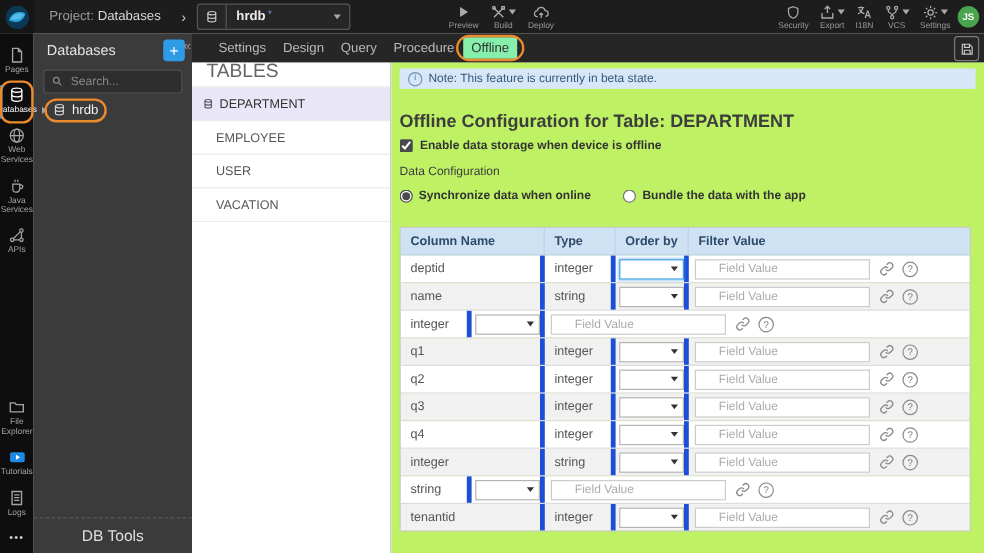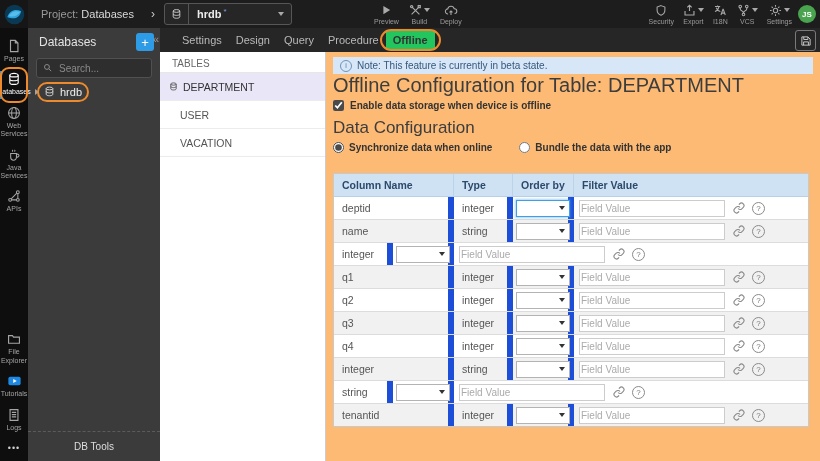--- a/index.html
+++ b/index.html
@@ -43,68 +43,68 @@
   .dbp-hdr{display:flex;align-items:center;height:28px;padding:0 6px 0 11px}
   .dbp-hdr .title{font-size:12px;color:#e3e3e3}
   .plus-btn{margin-left:auto;width:18px;height:18px;background:#2e9be6;border-radius:3px;color:#fff;display:flex;align-items:center;justify-content:center;font-size:13px;line-height:1;cursor:pointer}
   .searchbox{margin:2px 8px 0;height:18px;background:#2e2e2e;border:1px solid #505050;border-radius:3px;display:flex;align-items:center;padding:0 6px;gap:4px}
   .searchbox input{flex:1;min-width:0;background:transparent;border:none;outline:none;font-size:10px;color:#ccc;font-family:"Liberation Sans",sans-serif}
   .searchbox input::placeholder{color:#8a8a8a}
   .db-item{margin-top:4px;height:19px;display:flex;align-items:center;padding:0 7px;font-size:11px;color:#efefef;cursor:pointer}
   .db-item .exp{width:0;height:0;border-top:3.5px solid transparent;border-bottom:3.5px solid transparent;border-left:4.5px solid #a5a5a5;margin-right:5px}
   .db-item .rel{position:relative;display:flex;align-items:center;gap:5px}
   .db-item .annot{inset:-4px -7px;border-radius:12px}
-  .db-tools{position:absolute;left:0;right:0;bottom:0;height:29px;border-top:1px dashed #5b5b5b;display:flex;align-items:center;justify-content:center;font-size:10px;color:#dedede;cursor:pointer}
+  .db-tools{position:absolute;left:0;right:0;bottom:0;height:29px;border-top:1px dashed #5b5b5b;display:flex;align-items:center;justify-content:center;font-size:13px;color:#dedede;cursor:pointer}
   .collapse{position:absolute;left:153px;top:33px;z-index:7;color:#9d9d9d;font-size:11px;cursor:pointer}
 
   
   .tabbar{position:absolute;left:160px;right:0;top:28px;height:24px;background:#262626;display:flex;align-items:center;padding-left:15px;z-index:2}
   .tab{position:relative;color:#b9b9b9;font-size:11px;padding:3px 7px;cursor:pointer;white-space:nowrap}
-  .tab.active{background:#22c55e;color:#333;font-weight:bold}
+  .tab.active{background:#86efac;color:#333;font-weight:normal}
   .tab .annot{display:none;inset:-2px -6px}
   .tab.active .annot{display:block}
   .save-btn{position:absolute;right:4px;top:2px;width:19px;height:19px;border:1px solid #7a7a7a;border-radius:3px;display:flex;align-items:center;justify-content:center;cursor:pointer}
 
   
   .tablespanel{position:absolute;left:160px;top:52px;bottom:0;width:165px;background:#fff;border-right:1px solid #ccc;z-index:1}
-  .tp-title{height:17px;display:flex;align-items:flex-end;padding:0 0 3px 12px;font-size:10px;color:#666;border-bottom:1px solid #e7e7e7}
+  .tp-title{height:17px;display:flex;align-items:flex-end;padding:0 0 3px 12px;font-size:16px;color:#666;border-bottom:1px solid #e7e7e7}
   .titem{height:27px;display:flex;align-items:center;padding-left:20px;font-size:10.5px;color:#555;border-bottom:1px solid #ececec;cursor:pointer}
   .titem .ticon{display:none;margin-right:5px;color:#555}
   .titem.selected{background:#e9e6f7;color:#333;padding-left:9px}
   .titem.selected .ticon{display:flex}
 
   
-  .content{position:absolute;left:326px;top:52px;right:0;bottom:0;background:#fdba74;padding:5px 7px 0 7px;overflow:hidden}
+  .content{position:absolute;left:326px;top:52px;right:0;bottom:0;background:#bef264;padding:5px 7px 0 7px;overflow:hidden}
   .note{height:17px;background:#d7e7f7;display:flex;align-items:center;padding:0 7px;font-size:10px;color:#35587c}
   .note .i-icon{width:10px;height:10px;border:1px solid #6d94b8;border-radius:50%;font-size:7px;display:flex;align-items:center;justify-content:center;margin-right:5px;color:#4c739b;flex:none}
-  .h1{margin-top:3px;font-size:20px;line-height:17px;color:#3d3d3d;font-weight:normal}
+  .h1{margin-top:19px;font-size:15px;line-height:17px;color:#3d3d3d;font-weight:bold}
   .check-row{margin-top:6px;display:flex;align-items:flex-end;gap:6px;font-size:10px;font-weight:bold;color:#333}
   .check-row input{width:11px;height:11px;margin:0;accent-color:#4a4a4a}
-  .h2{margin-top:8px;font-size:17px;line-height:17px;color:#3d3d3d;font-weight:normal}
+  .h2{margin-top:8px;font-size:10px;line-height:17px;color:#3d3d3d;font-weight:normal}
   .radio-row{margin-top:6px;display:flex;align-items:center;font-size:10px;font-weight:bold;color:#333}
   .radio-row input{width:11px;height:11px;margin:0 5px 0 0;accent-color:#4a4a4a}
   .radio-opt{display:flex;}
   .radio-opt + .radio-opt{margin-left:27px}
 
   .dtable{margin-top:20px;width:474px;border:1px solid #c9c9c9}
   .thead{display:flex;height:22px;background:#cfe2f4;border-bottom:1px solid #b7cfe7;font-size:10.5px;font-weight:bold;color:#2d4a6b}
   .hc{height:100%;display:flex;align-items:center;padding-left:8px;border-right:1px solid #bdd3e9;box-sizing:border-box}
   .hc:last-child{border-right:none}
   .hc.w1{width:120px}.hc.w2{width:59px}.hc.w3{width:61px}.hc.w4{flex:1}
   .trow{display:flex;height:22px;border-bottom:1px solid #dcdcdc;font-size:10.5px;color:#555;background:#fff}
   .trow:last-of-type{border-bottom:none}
   .trow:nth-of-type(even){background:#f1f1f1}
-  .c{height:100%;display:flex;align-items:center;padding-left:8px;border-right:6px solid #1d4ed8;box-sizing:border-box}
+  .c{height:100%;display:flex;align-items:center;padding-left:8px;border-right:4px solid #1d4ed8;box-sizing:border-box}
   .c.name{width:120px}.c.type{width:59px}.c.order{width:61px;padding-left:3px}
   .c.filter{flex:1;border-right:none;padding-left:5px}
   .selwrap{position:relative;display:inline-flex}
   .selwrap::after{content:"";position:absolute;right:5px;top:6.5px;border-left:3px solid transparent;border-right:3px solid transparent;border-top:4px solid #333;pointer-events:none}
   select.order-sel{appearance:none;-webkit-appearance:none;width:54px;height:17px;border:1px solid #b3b3b3;background:#fff;border-radius:0;font-size:10px;padding:0 0 0 3px;color:#333;font-family:"Liberation Sans",sans-serif}
   .trow:first-of-type select.order-sel{border-color:#3f9ee8;box-shadow:0 0 2px 1px rgba(63,158,232,.45)}
-  .fv-input{width:146px;height:17px;box-sizing:border-box;border:1px solid #ccc;font-size:10px;padding:0 1px;color:#555;font-family:"Liberation Sans",sans-serif}
+  .fv-input{width:146px;height:17px;box-sizing:border-box;border:1px solid #ccc;font-size:10px;padding:0 19px;color:#555;font-family:"Liberation Sans",sans-serif}
   .fv-input::placeholder{color:#ababab}
   .row-icons{display:flex;align-items:center;gap:7px;margin-left:8px}
   .lnk{cursor:pointer}
   .help-badge{width:11px;height:11px;border:1px solid #8a8a8a;border-radius:50%;color:#777;font-size:8px;display:flex;align-items:center;justify-content:center;cursor:pointer}
 </style>
 </head>
 <body>
 
 <div class="app">
 
@@ -349,20 +349,24 @@
         <div class="titem selected">
           <span class="ticon">
             <svg width="9" height="11" viewBox="0 0 16 16" fill="none" stroke="currentColor" stroke-width="1.6">
               <ellipse cx="8" cy="3.6" rx="4.8" ry="2"></ellipse>
               <path d="M3.2 3.6v8.6c0 1.1 2.1 2 4.8 2s4.8-.9 4.8-2V3.6 M3.2 8c0 1.1 2.1 2 4.8 2s4.8-.9 4.8-2"></path>
             </svg>
           </span>
           <span>DEPARTMENT</span>
         </div>
 
+        <div class="titem">
+
+          <span>EMPLOYEE</span>
+        </div>
 
         <div class="titem">
 
           <span>USER</span>
         </div>
 
         <div class="titem">
 
           <span>VACATION</span>
         </div>

